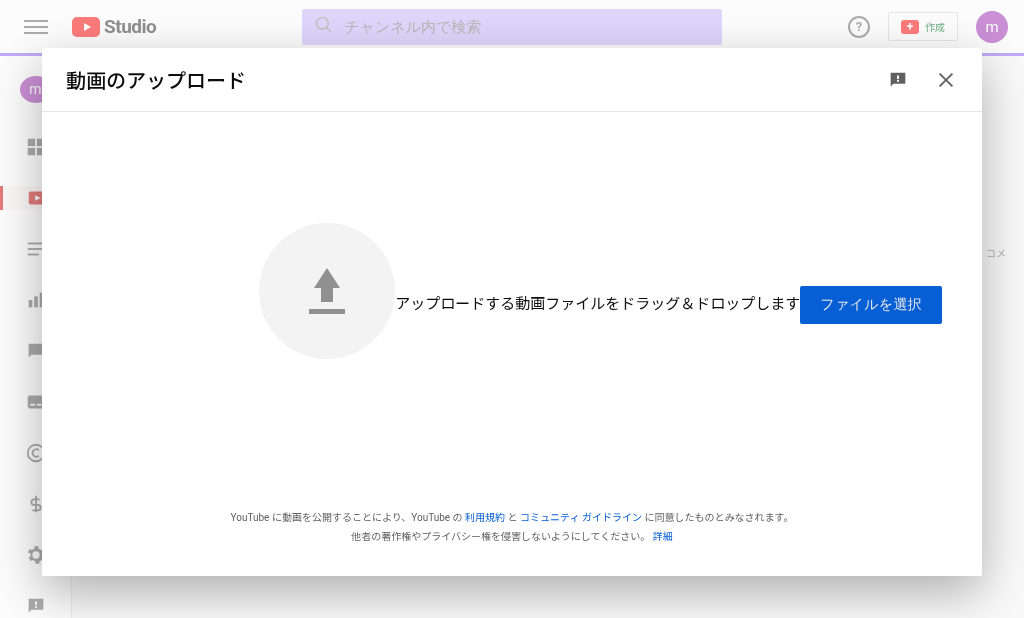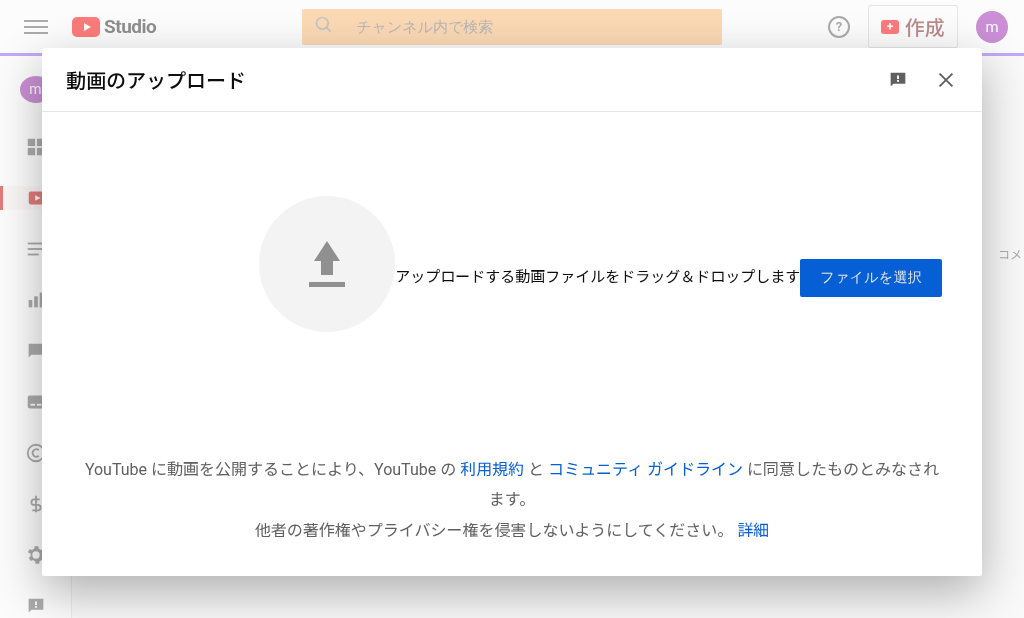--- a/index.html
+++ b/index.html
@@ -34,22 +34,22 @@
       width: 28px; height: 20px; background: #ff0000; border-radius: 5px;
       display: flex; align-items: center; justify-content: center;
     }
     .logo-icon::before {
       content: ""; border-left: 7px solid #fff; border-top: 4px solid transparent;
       border-bottom: 4px solid transparent; margin-left: 2px;
     }
     .logo-text { font-weight: 700; font-size: 19px; letter-spacing: -0.5px; color: #282828; margin-left: 2px; }
     .search-wrap {
       flex: 0 0 420px; height: 36px;
-      background: #fdba74; border-radius: 2px;
-      display: flex; align-items: center; padding: 0 12px; gap: 22px;
+      background: #c4b5fd; border-radius: 2px;
+      display: flex; align-items: center; padding: 0 12px; gap: 10px;
       margin-left: 130px;
     }
     .search-icon { color: #909090; font-size: 18px; }
     .search-input {
       border: none; background: transparent; outline: none; font-size: 15px;
       color: #606060; flex: 1;
     }
     .topbar-right { display: flex; align-items: center; gap: 18px; margin-left: auto; }
     .help-icon {
       width: 22px; height: 22px; border: 2px solid #606060; border-radius: 50%;
@@ -60,21 +60,21 @@
       display: flex; align-items: center; gap: 6px; padding: 6px 12px;
       border: 1px solid #d3d3d3; background: #fff; cursor: pointer; border-radius: 2px;
     }
     .create-btn-icon {
       width: 18px; height: 14px; background: #ff0000; border-radius: 3px;
       position: relative; display: flex; align-items: center; justify-content: center;
     }
     .create-btn-icon::before {
       content: "+"; color: #fff; font-size: 12px; font-weight: bold; line-height: 1;
     }
-    .create-btn-text { font-size: 20px; font-weight: 500; color: #7f1d1d; }
+    .create-btn-text { font-size: 10px; font-weight: 500; color: #15803d; }
     .avatar {
       width: 32px; height: 32px; border-radius: 50%; background: #9c27b0;
       color: #fff; display: flex; align-items: center; justify-content: center;
       font-size: 15px; cursor: pointer;
     }
     
     .sidebar {
       position: absolute; top: 56px; left: 0; width: 72px; bottom: 0;
       background: #fff; border-right: 1px solid #e0e0e0;
       display: flex; flex-direction: column; align-items: center; padding-top: 20px; gap: 26px;
@@ -88,21 +88,21 @@
       width: 72px; height: 30px; display: flex; align-items: center; justify-content: center;
       cursor: pointer; color: #606060;
     }
     .side-item.active {
       color: #cc0000; border-left: 3px solid #cc0000; background: #fef5f5; width: 72px;
       justify-content: center;
     }
     .side-icon { width: 24px; height: 24px; display: flex; align-items: center; justify-content: center; }
     
     .bg-text {
-      position: absolute; right: 2px; top: 245px; font-size: 12px; color: #606060;
+      position: absolute; right: 18px; top: 245px; font-size: 10px; color: #606060;
     }
     
     .overlay {
       position: absolute; inset: 0; top: 0;
       display: flex; justify-content: center;
       padding-top: 48px;
     }
     .dialog {
       width: 940px; height: 528px; background: #fff; border-radius: 2px;
       box-shadow: 0 16px 48px rgba(0,0,0,0.3);
@@ -135,21 +135,21 @@
     .upload-stem { width: 12px; height: 14px; background: #909090; }
     .upload-base { width: 36px; height: 5px; background: #909090; margin-top: 7px; }
     .drop-title { font-size: 15px; color: #0d0d0d; margin-bottom: 6px; }
     .drop-sub { font-size: 13px; color: #606060; margin-bottom: 26px; }
     .select-btn {
       background: #065fd4; color: #e5e5e5; border: none; padding: 10px 20px;
       font-size: 14px; font-weight: 500; cursor: pointer; border-radius: 2px;
       letter-spacing: 0.3px;
     }
     .dialog-footer {
-      padding: 0 40px 30px; text-align: center; font-size: 16px; color: #606060; line-height: 1.9;
+      padding: 0 40px 30px; text-align: center; font-size: 10px; color: #606060; line-height: 1.9;
     }
     .dialog-footer a { color: #065fd4; text-decoration: none; cursor: pointer; }
     .dimmed { opacity: 0.5; }
   </style>
 </head>
 <body>
 
 <div class="topbar dimmed">
   <div class="hamburger">
     <span></span>

